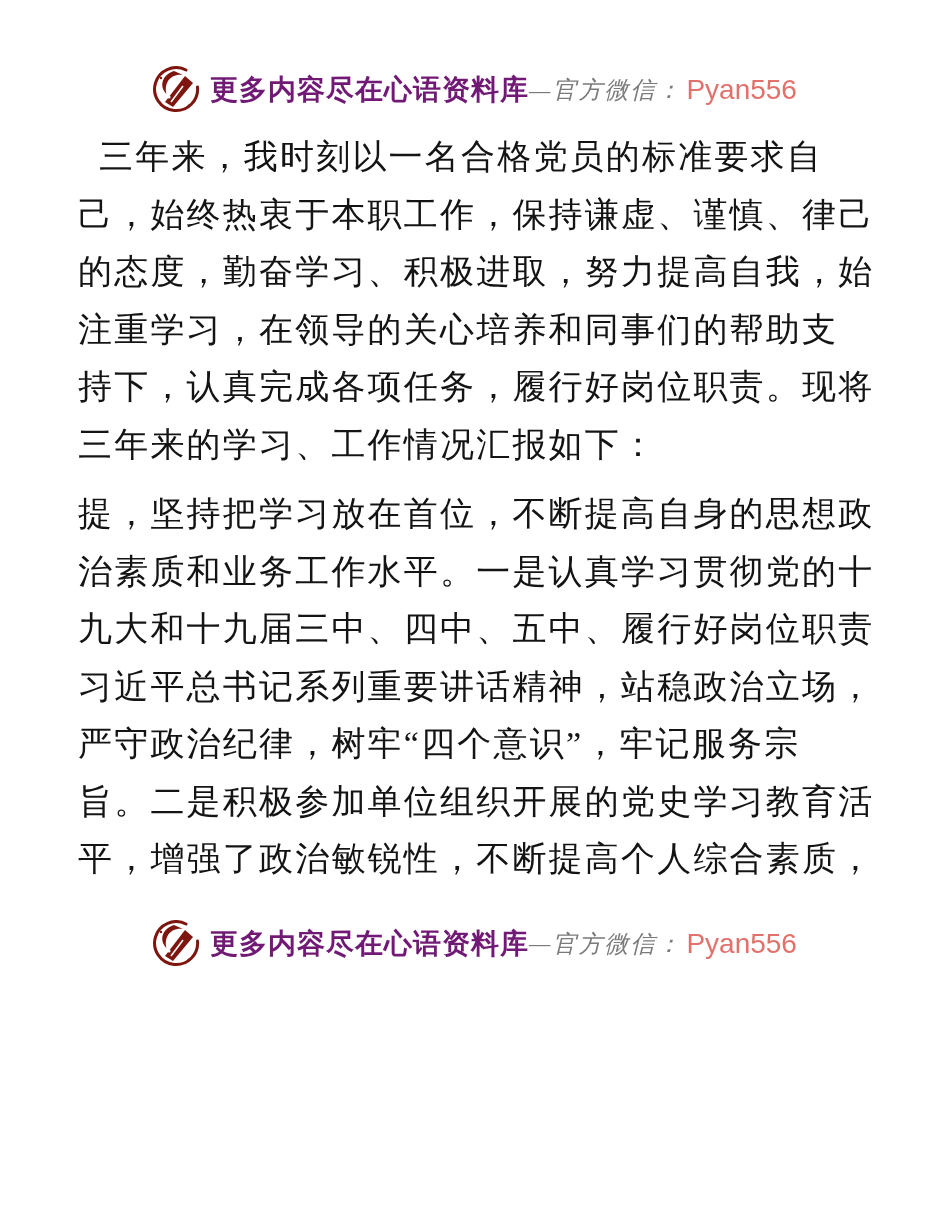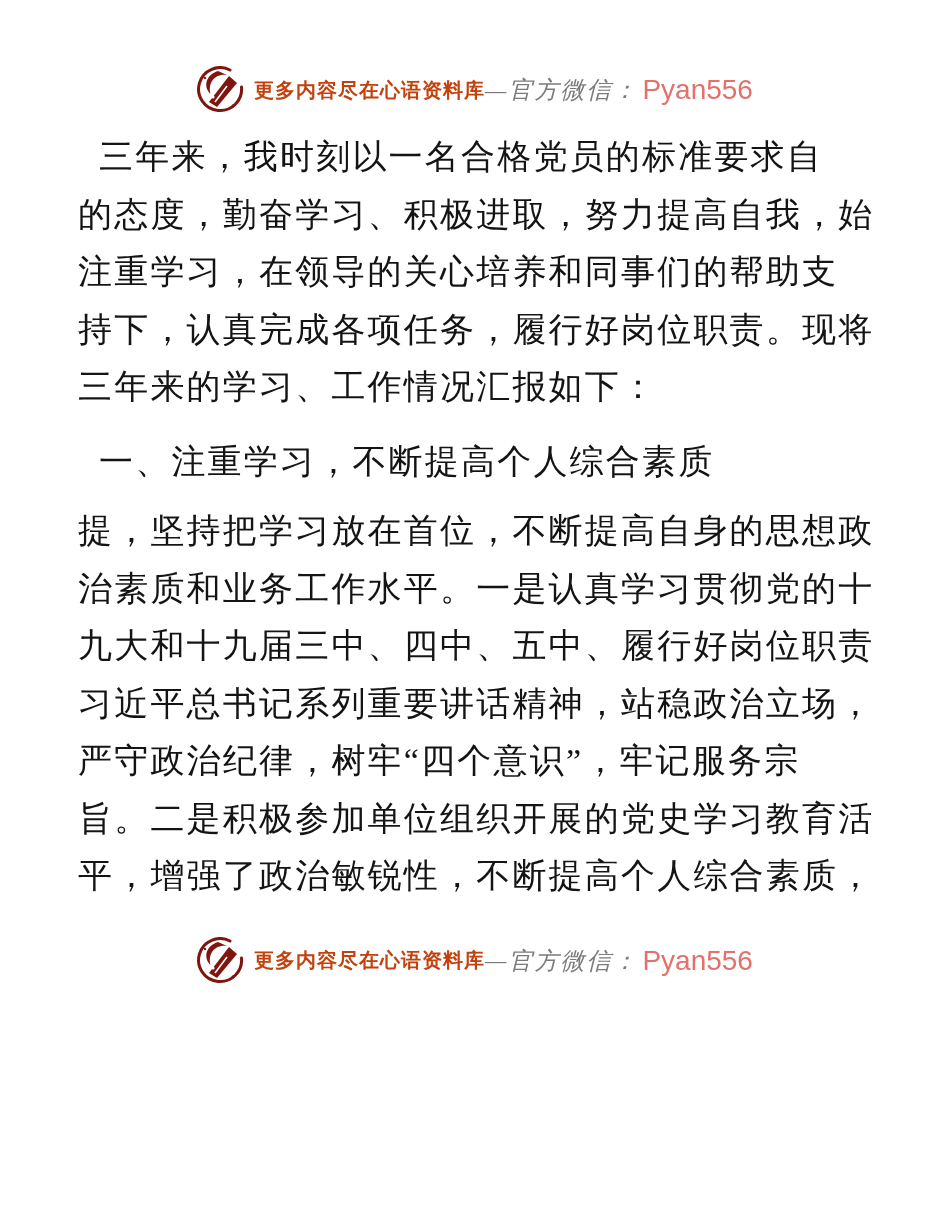--- a/index.html
+++ b/index.html
@@ -18,22 +18,22 @@
   .watermark {
     display: flex;
     align-items: center;
     justify-content: center;
     height: 56px;
   }
   .watermark.top { margin-top: 62px; }
   .watermark.bottom { margin-top: 28px; }
   .wm-logo { width: 48px; height: 48px; margin-right: 9px; flex: 0 0 auto; }
   .wm-brand {
-    color: #c2410c;
-    font-size: 20px;
+    color: #701a75;
+    font-size: 28px;
     font-weight: bold;
     letter-spacing: 1px;
     white-space: nowrap;
   }
   .wm-label {
     color: #7b7b7b;
     font-size: 24px;
     font-style: italic;
     letter-spacing: 2px;
     white-space: nowrap;
@@ -81,29 +81,27 @@
     </svg>
     <span class="wm-brand">更多内容尽在心语资料库</span>
     <span class="wm-label">—</span>
     <span class="wm-label">官方微信：</span>
     <span class="wm-id">Pyan556</span>
   </div>
 
   <div class="content">
     <div class="paragraph p1">
         <div class="line indent">三年来，我时刻以一名合格党员的标准要求自</div>
+        <div class="line">己，始终热衷于本职工作，保持谦虚、谨慎、律己</div>
         <div class="line">的态度，勤奋学习、积极进取，努力提高自我，始</div>
         <div class="line">注重学习，在领导的关心培养和同事们的帮助支</div>
         <div class="line">持下，认真完成各项任务，履行好岗位职责。现将</div>
         <div class="line">三年来的学习、工作情况汇报如下：</div>
       </div>
 
-    <div class="heading-block">
-      <div class="line indent">一、注重学习，不断提高个人综合素质</div>
-    </div>
 
     <div class="paragraph p2">
         <div class="line">提，坚持把学习放在首位，不断提高自身的思想政</div>
         <div class="line">治素质和业务工作水平。一是认真学习贯彻党的十</div>
         <div class="line">九大和十九届三中、四中、五中、履行好岗位职责</div>
         <div class="line">习近平总书记系列重要讲话精神，站稳政治立场，</div>
         <div class="line">严守政治纪律，树牢“四个意识”，牢记服务宗</div>
         <div class="line">旨。二是积极参加单位组织开展的党史学习教育活</div>
         <div class="line">平，增强了政治敏锐性，不断提高个人综合素质，</div>
       </div>

